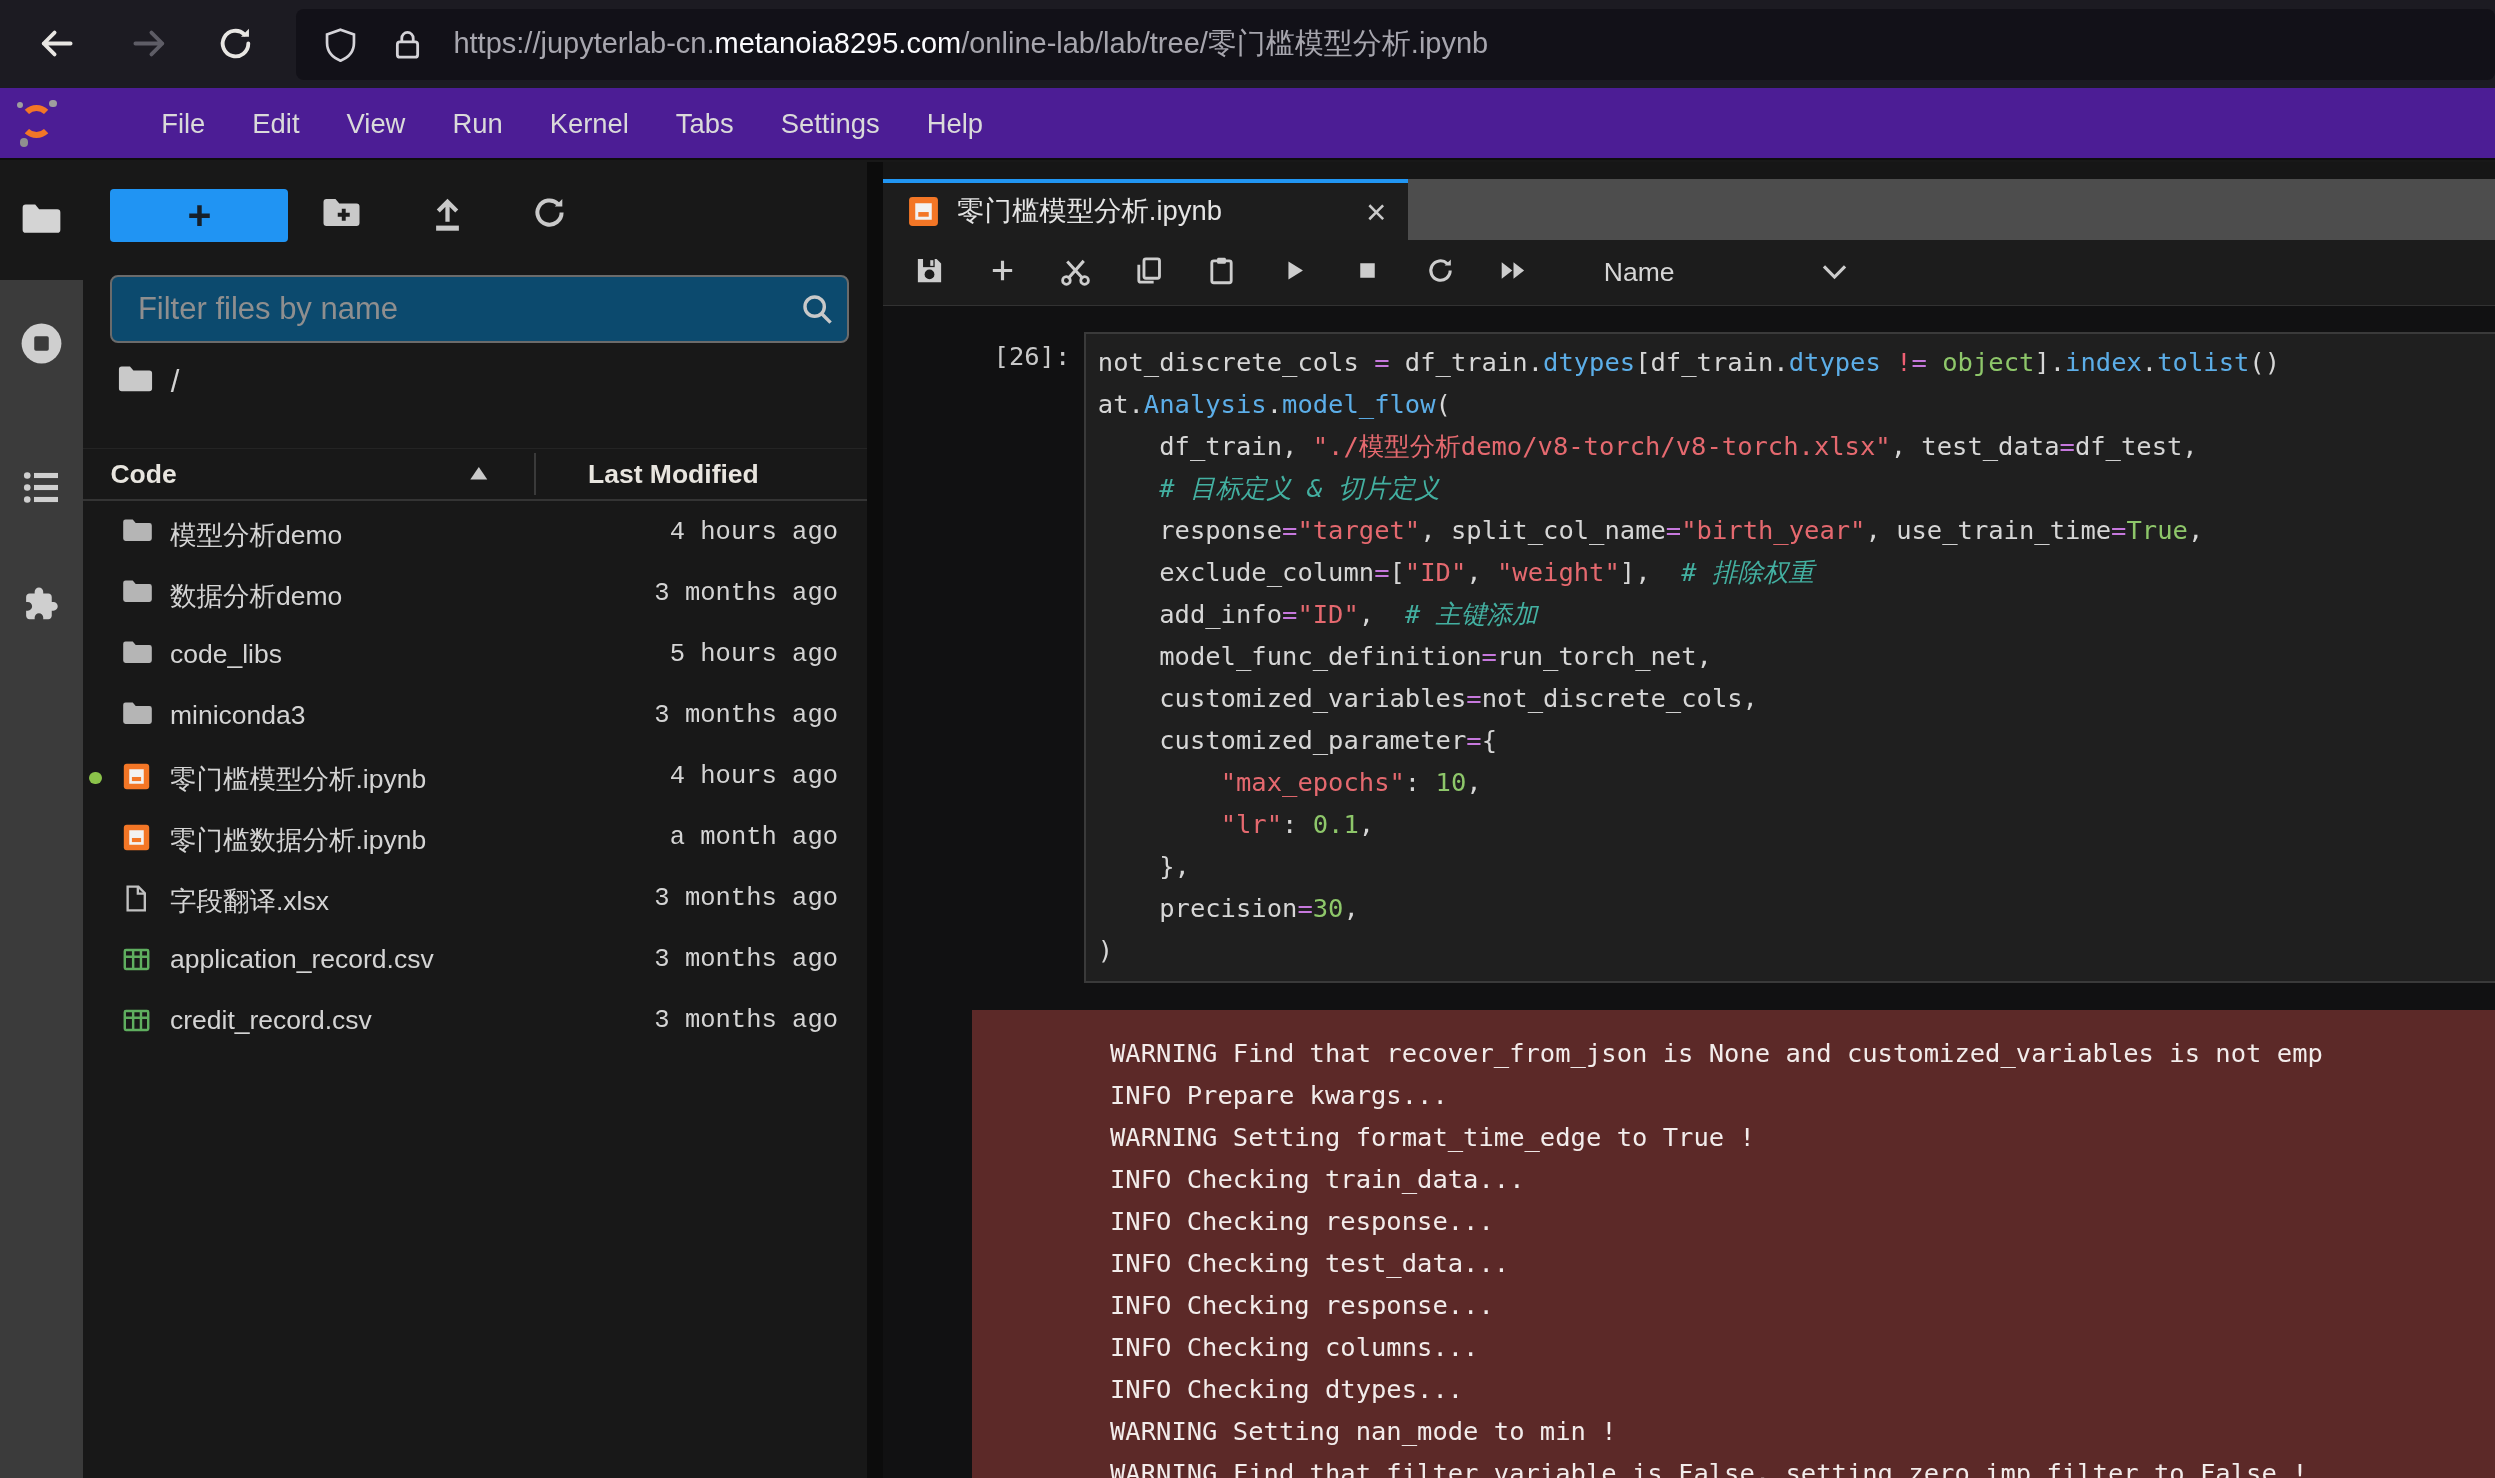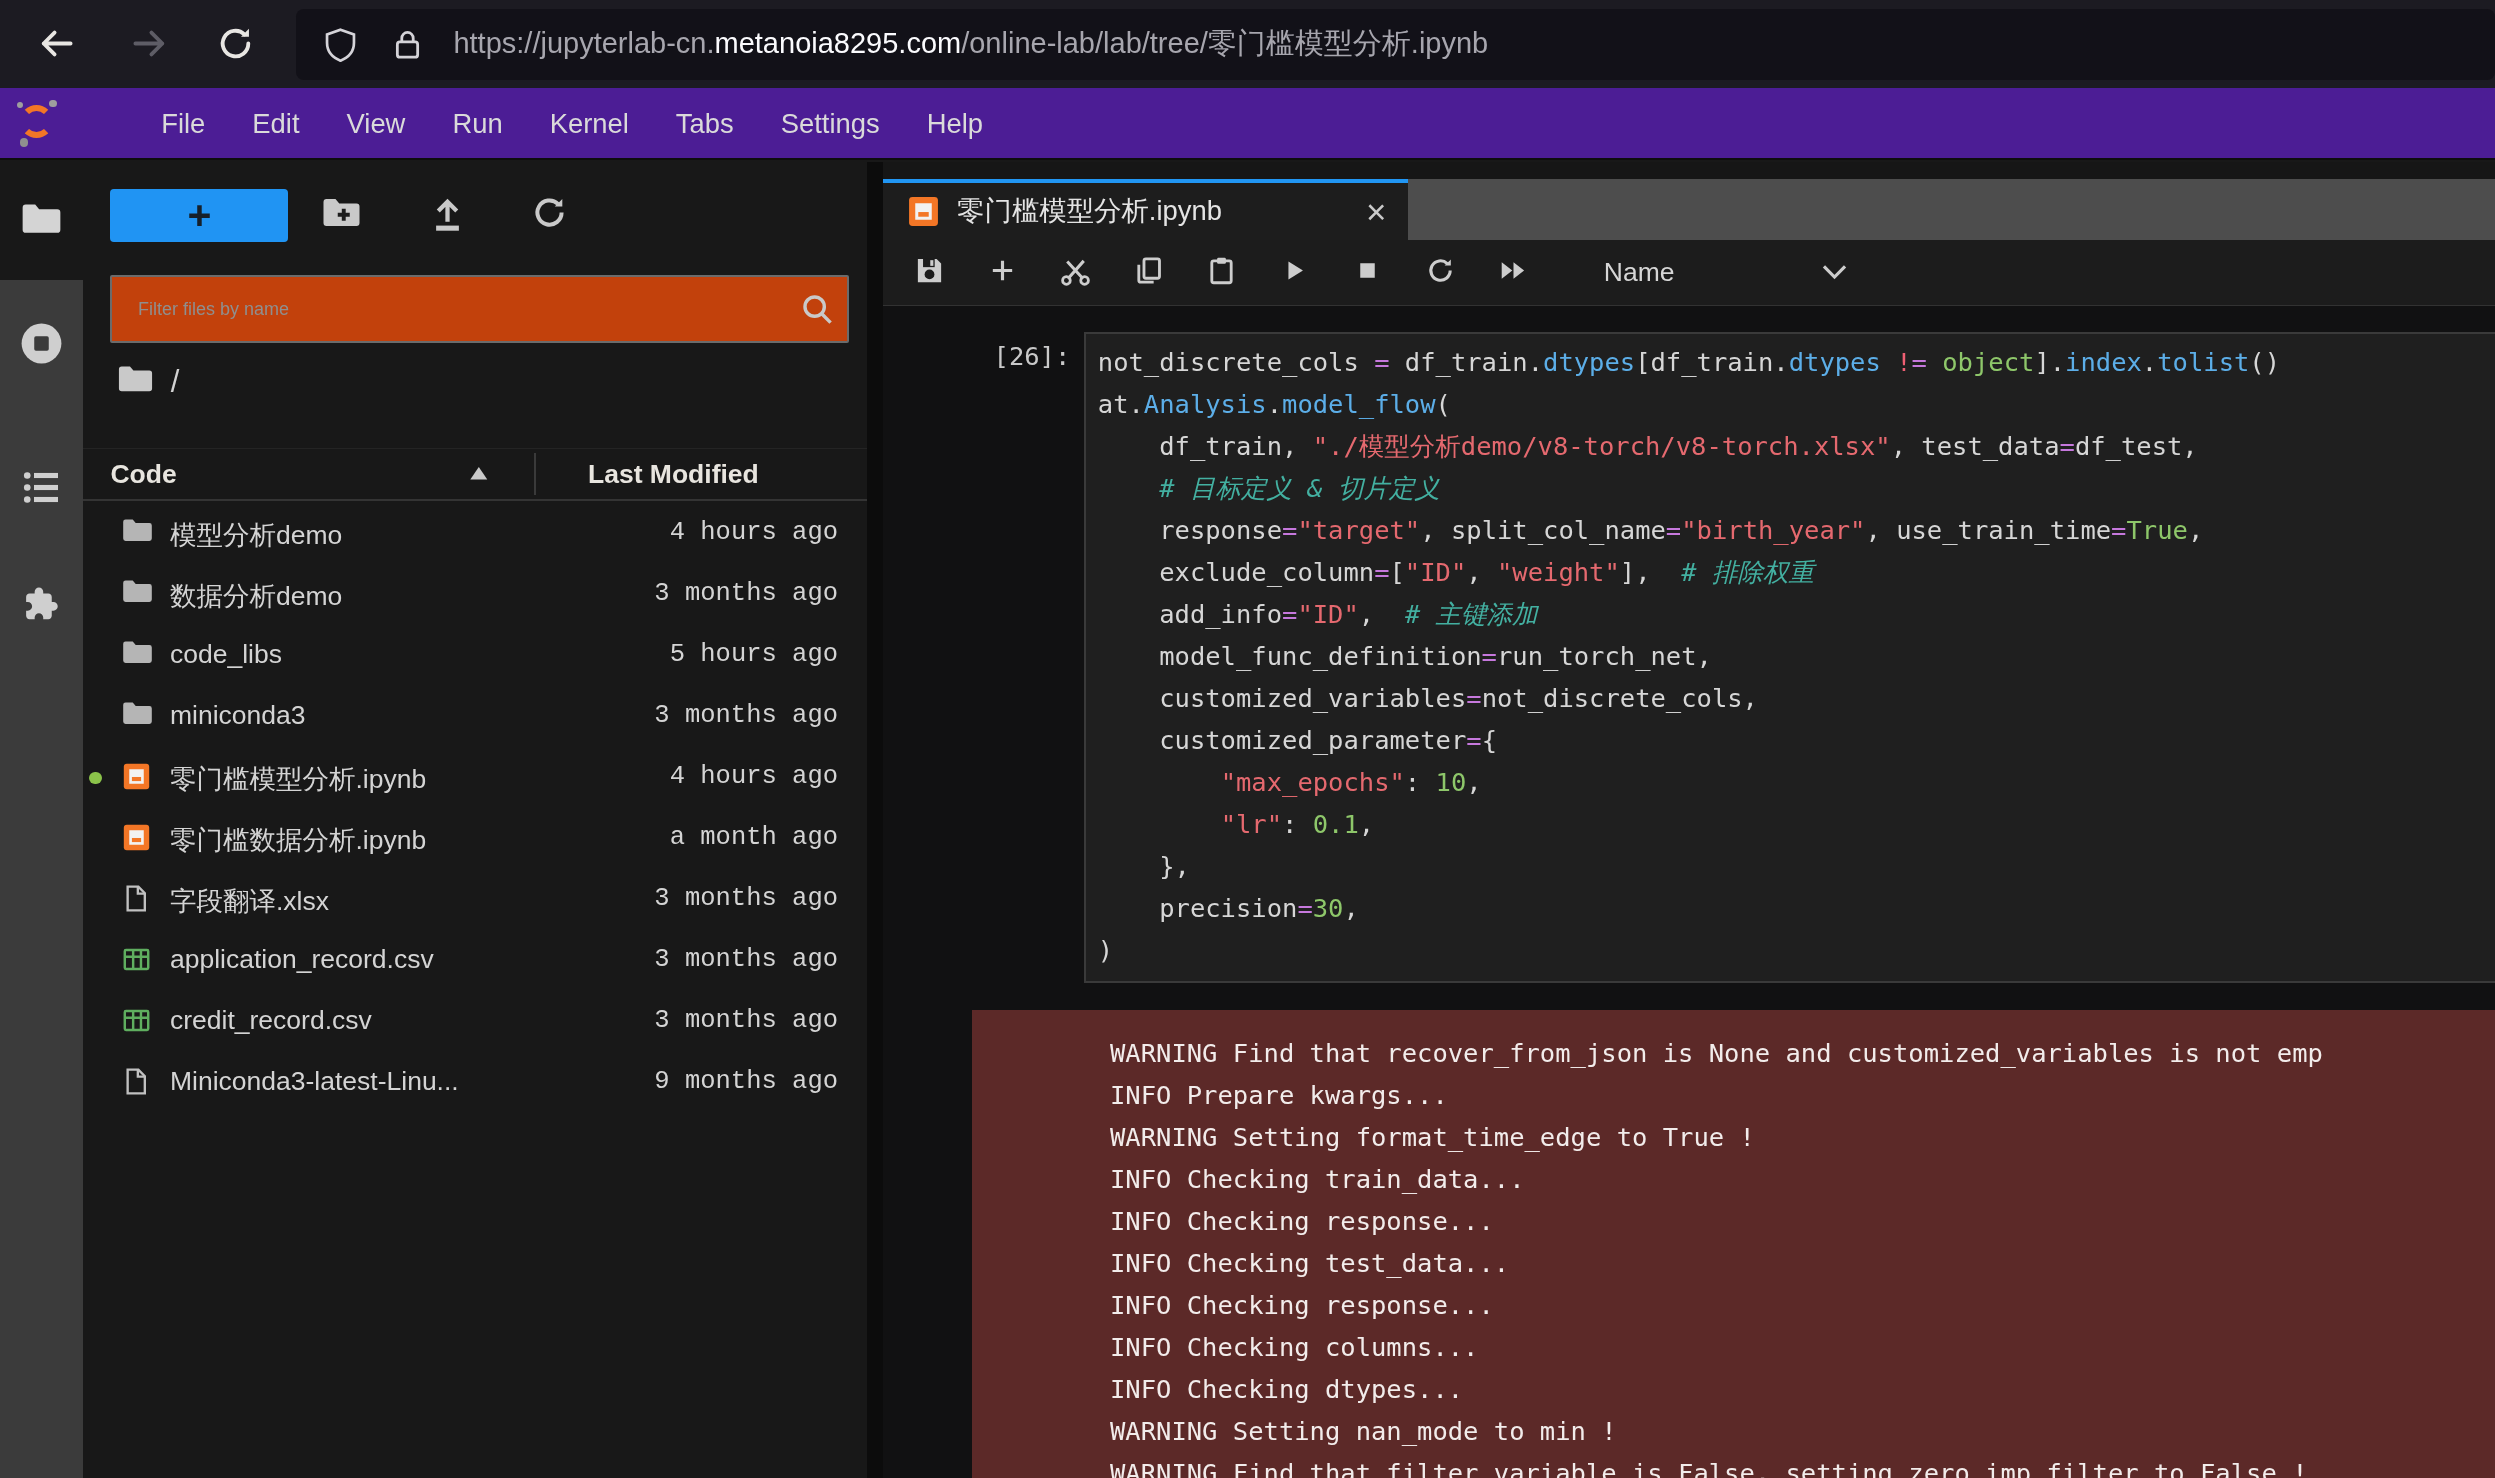--- a/index.html
+++ b/index.html
@@ -36,22 +36,22 @@
   .activitybar .active-seg { position:absolute; left:0; top:0; width:83px; height:118px; background:#181818; }
   .act-icon { position:absolute; left:0; width:83px; height:69px; display:flex; align-items:center; justify-content:center; }
 
   
   .filepanel { position:absolute; left:83px; top:0; bottom:0; width:784px; background:#181818; }
   .fp-toolbar { position:absolute; top:26.5px; left:0; right:0; height:53px; }
   .new-launcher { position:absolute; left:27.4px; top:0; width:178px; height:53px; background:#2094f3;
     border:none; border-radius:3.9px; color:#16202a; font-size:41px; line-height:45px; font-weight:600; }
   .fp-btn { position:absolute; top:-3.9px; width:63px; height:59px; display:flex; align-items:center; justify-content:center; }
   .filter-wrap { position:absolute; top:113px; left:27.4px; width:739px; height:68px; }
-  .filter-input { width:100%; height:100%; background:#c2410c; border:2px solid #6b6b6b; border-radius:2px;
-    color:#cfcfcf; font-size:18px; padding:0 69px 0 25.5px; font-family:"Liberation Sans",sans-serif; }
+  .filter-input { width:100%; height:100%; background:#0c4a6e; border:2px solid #6b6b6b; border-radius:8px;
+    color:#cfcfcf; font-size:31px; padding:0 69px 0 25.5px; font-family:"Liberation Sans",sans-serif; }
   .filter-input::placeholder { color:#8f8f8f; }
   .filter-search { position:absolute; right:13.7px; top:15.7px; }
   .breadcrumb { position:absolute; top:192px; left:34px; height:55px; display:flex; align-items:center; }
   .breadcrumb .slash { color:#d2d2d2; font-size:31px; margin-left:16.7px; }
   .listing-header { position:absolute; top:286px; left:0; right:0; height:53px; border-bottom:2px solid #343434; border-top:1px solid #242424; }
   .lh-name { position:absolute; left:27.4px; top:9.8px; font-size:26.5px; font-weight:700; color:#e8e5df; }
   .lh-caret { position:absolute; left:385px; top:15.7px; }
   .lh-divider { position:absolute; left:451px; top:3.9px; bottom:3.9px; width:2px; background:#3a3a3a; }
   .lh-modified { position:absolute; left:505px; top:9.8px; font-size:26.5px; font-weight:700; color:#e8e5df; }
   .file-list { position:absolute; top:341px; left:0; right:0; bottom:0; }
@@ -368,32 +368,20 @@
 
       <svg class="i-csv" width="29" height="29" viewBox="0 0 26 26">
                   <rect x="2.5" y="4.5" width="21" height="17" rx="1" fill="none" stroke="#5fae5f" stroke-width="2.2"></rect>
                   <path d="M2.5 10.5h21M10 4.5v17M17 4.5v17" stroke="#5fae5f" stroke-width="2.2"></path>
                 </svg>
 
     </span>
     <span class="file-name">credit_record.csv</span>
     <span class="file-modified">3 months ago</span>
   </div>
-            <div class="file-row">
-
-    <span class="file-icon icon-file">
-
-      <svg class="i-file" width="27.4" height="29" viewBox="0 0 24 27">
-                  <path d="M4.5 2.5h10l6 6v16h-16z" fill="none" stroke="#c0c0c0" stroke-width="2.2"></path>
-                  <path d="M14 2.5v6.5h6.5" fill="none" stroke="#c0c0c0" stroke-width="2.2"></path>
-                </svg>
-    </span>
-    <span class="file-name">Miniconda3-latest-Linu...</span>
-    <span class="file-modified">9 months ago</span>
-  </div>
           </div>
       </div>
 
       <div class="splitter"></div>
 
       <div class="notebook">
         <div class="nb-topgap"></div>
         <div class="tabbar">
           <div class="tab">
             <span class="tab-icon">

